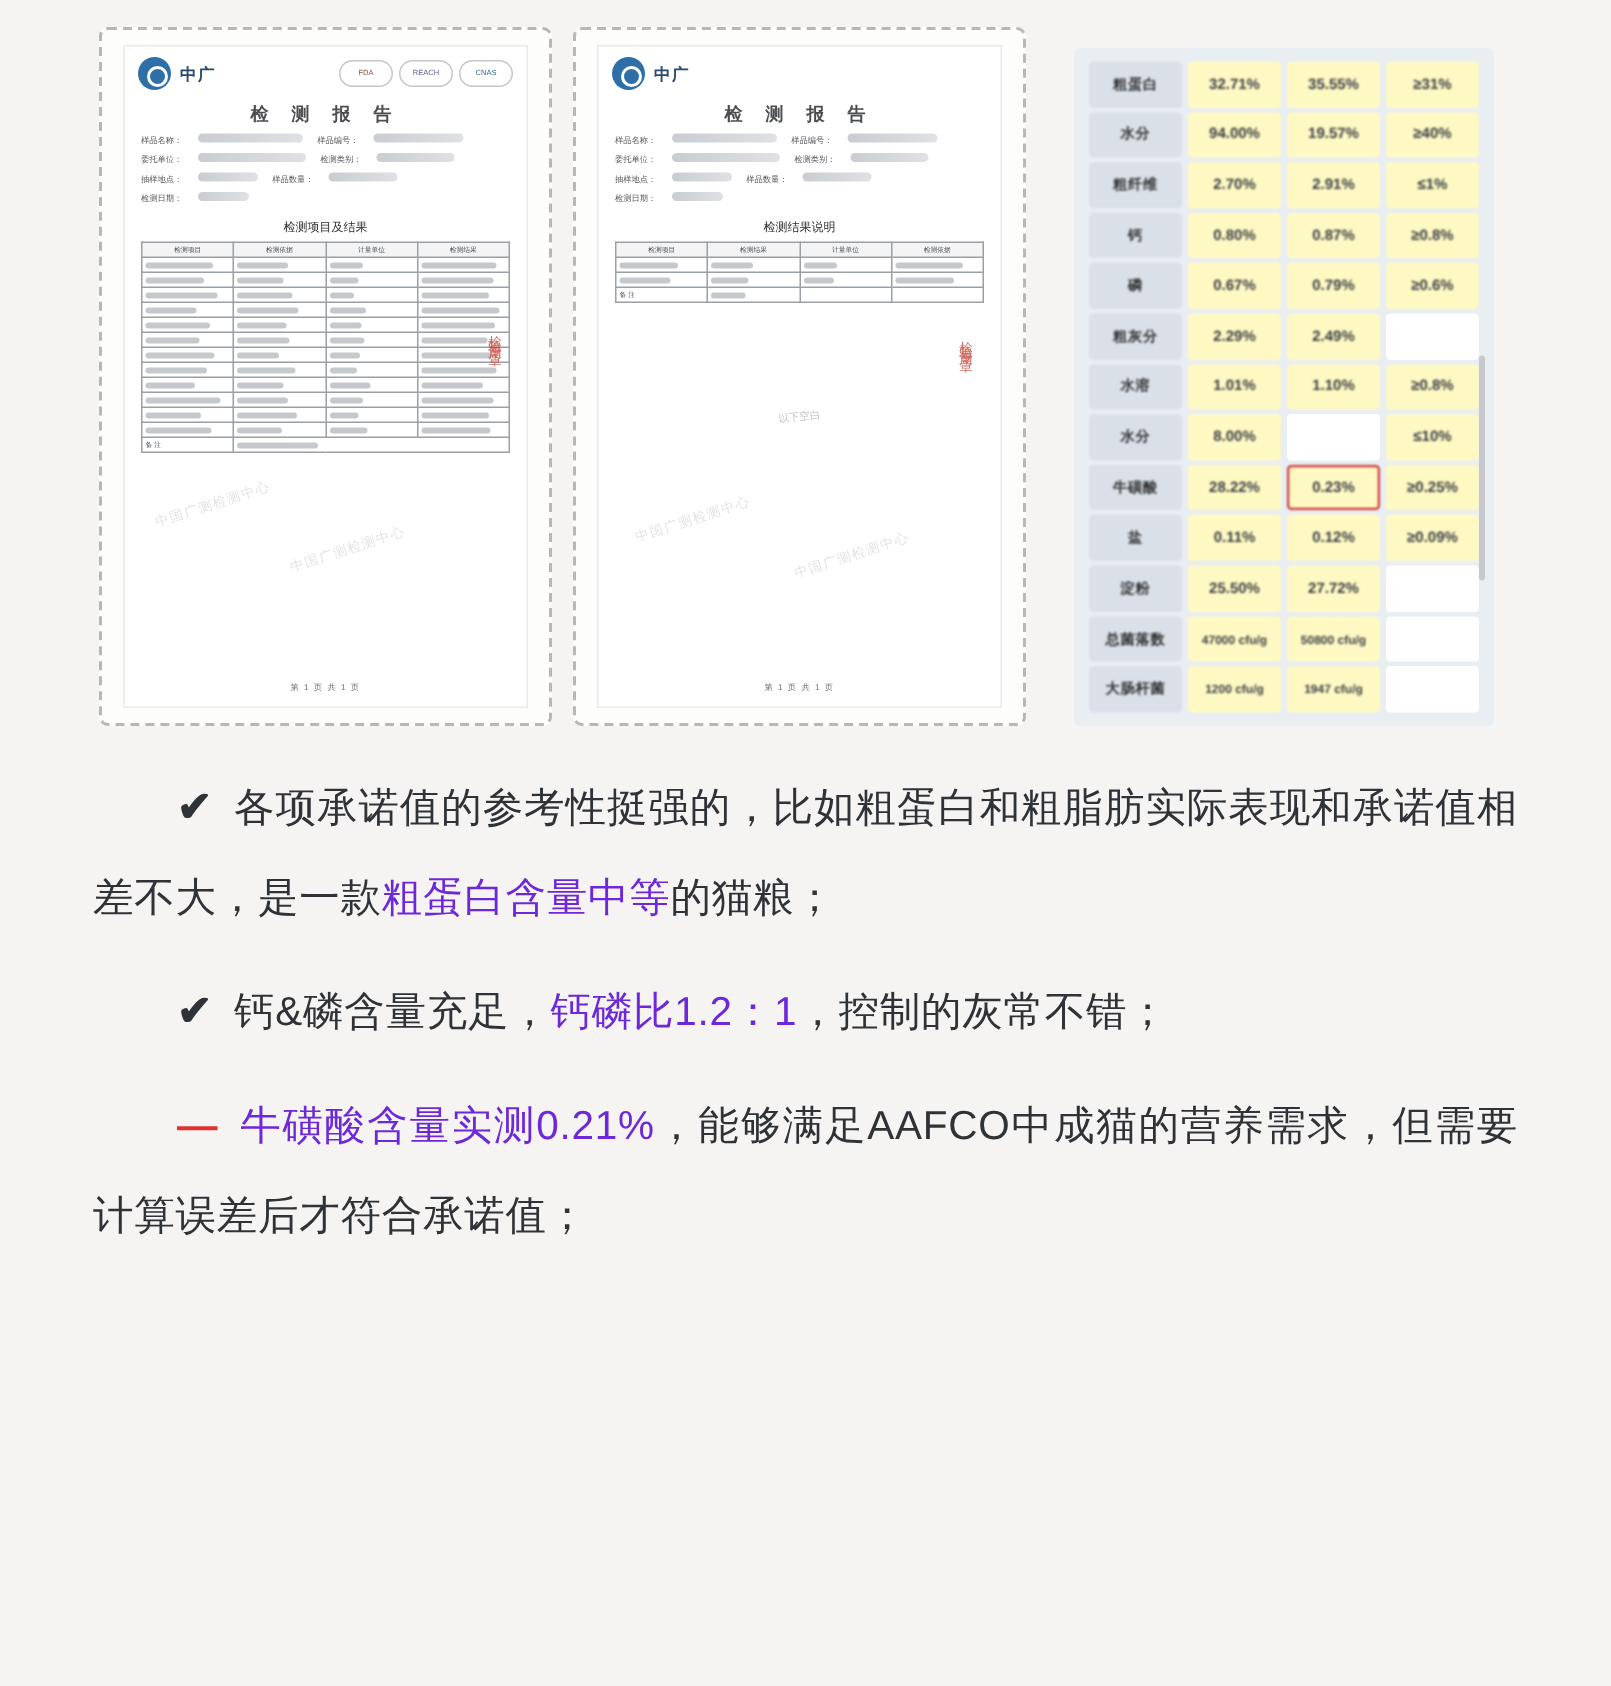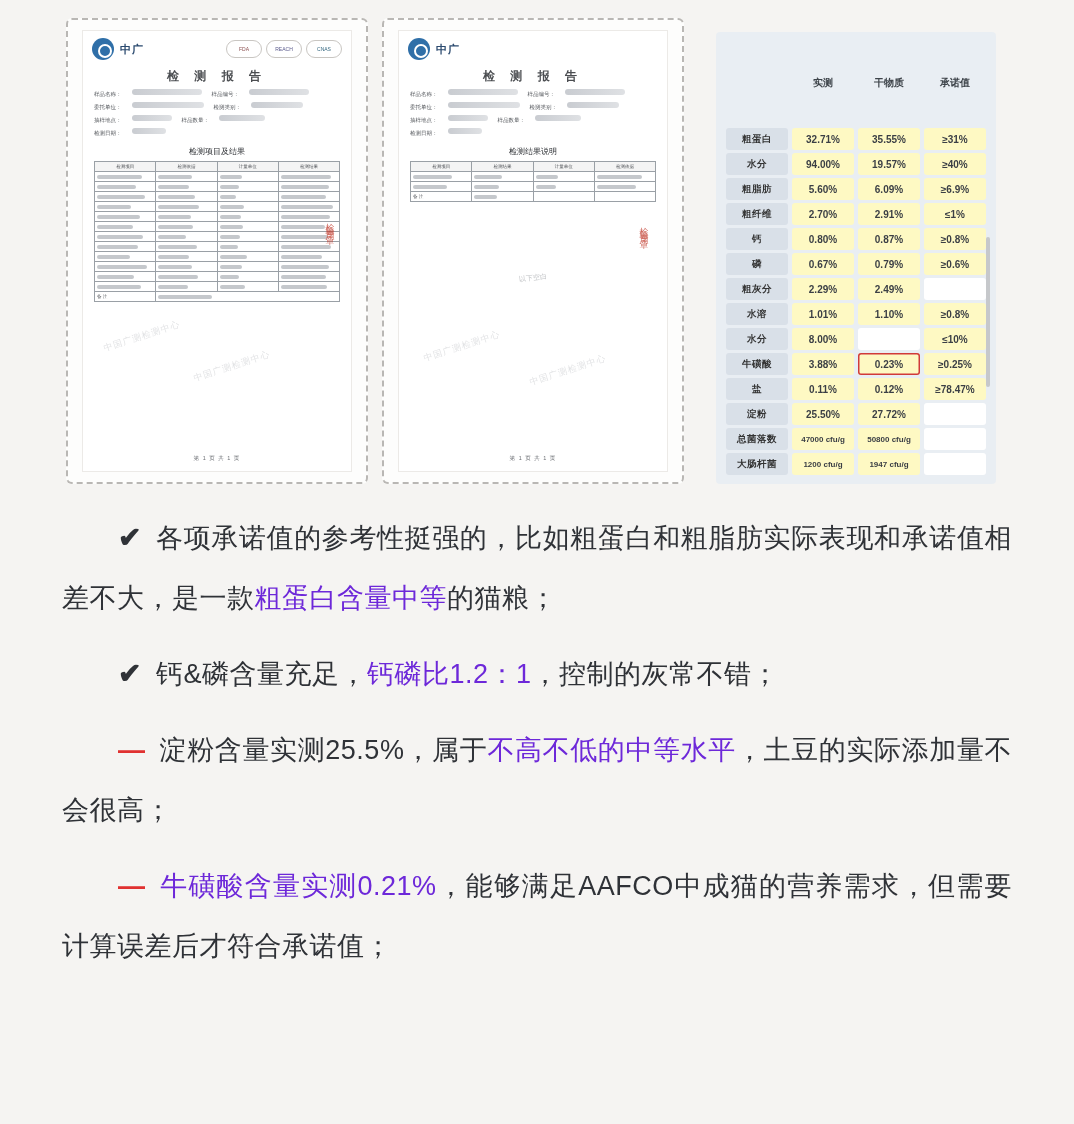--- a/index.html
+++ b/index.html
@@ -545,46 +545,34 @@
         <div class="wm" style="left:24px;top:310px">中国广测检测中心</div>
         <div class="wm" style="left:130px;top:334px">中国广测检测中心</div>
         <div class="stamp s2">检验专用章</div>
         <div class="foot-note">第 1 页 共 1 页</div>
       </div>
     </div>
 
     <div class="result-card">
       <table class="res">
         <tbody>
-            <tr>
-          <th></th>
-          <th class="blurry">实测</th>
-          <th class="blurry">干物质</th>
-          <th class="blurry">承诺值</th>
-        </tr>
 
         <tr>
           <td class="lab blurry">粗蛋白</td>
           <td class="blurry">32.71%</td>
           <td class="blurry">35.55%</td>
           <td class="blurry">≥31%</td>
         </tr>
         <tr>
           <td class="lab blurry">水分</td>
           <td class="blurry">94.00%</td>
           <td class="blurry">19.57%</td>
           <td class="blurry">≥40%</td>
         </tr>
         <tr>
-          <td class="lab blurry">粗脂肪</td>
-          <td class="blurry">5.60%</td>
-          <td class="blurry">6.09%</td>
-          <td class="blurry">≥6.9%</td>
-        </tr>
-        <tr>
           <td class="lab blurry">粗纤维</td>
           <td class="blurry">2.70%</td>
           <td class="blurry">2.91%</td>
           <td class="blurry">≤1%</td>
         </tr>
         <tr>
           <td class="lab blurry">钙</td>
           <td class="blurry">0.80%</td>
           <td class="blurry">0.87%</td>
           <td class="blurry">≥0.8%</td>
@@ -608,29 +596,29 @@
           <td class="blurry">≥0.8%</td>
         </tr>
         <tr>
           <td class="lab blurry">水分</td>
           <td class="blurry">8.00%</td>
           <td class="empty"></td>
           <td class="blurry">≤10%</td>
         </tr>
         <tr>
           <td class="lab blurry">牛磺酸</td>
-          <td class="blurry">3.88%</td>
+          <td class="blurry">28.22%</td>
           <td class="blurry hl">0.23%</td>
           <td class="blurry">≥0.25%</td>
         </tr>
         <tr>
           <td class="lab blurry">盐</td>
           <td class="blurry">0.11%</td>
           <td class="blurry">0.12%</td>
-          <td class="blurry">≥78.47%</td>
+          <td class="blurry">≥0.09%</td>
         </tr>
         <tr>
           <td class="lab blurry">淀粉</td>
           <td class="blurry">25.50%</td>
           <td class="blurry">27.72%</td>
           <td class="empty"></td>
         </tr>
         <tr>
           <td class="lab blurry">总菌落数</td>
           <td class="blurry blurtxt">47000 cfu/g</td>
@@ -652,22 +640,19 @@
   <div class="content">
 
     <p class="para">
       <span class="indent"></span><span class="mark">✔</span><span>各项承诺值的参考性挺强的，比如粗蛋白和粗脂肪实际表现和承诺值相差不大，是一款</span><span class="red">粗蛋白含量中等</span><span>的猫粮；</span>
     </p>
 
     <p class="para">
       <span class="indent"></span><span class="mark">✔</span><span>钙&amp;磷含量充足，</span><span class="red">钙磷比1.2：1</span><span>，控制的灰常不错；</span>
     </p>
 
-    <p class="para">
-      <span class="indent"></span><span class="dash">—</span><span>淀粉含量实测25.5%，属于</span><span class="red">不高不低的中等水平</span><span>，土豆的实际添加量不会很高；</span>
-    </p>
 
     <p class="para">
       <span class="indent"></span><span class="dash">—</span><span class="red">牛磺酸含量实测0.21%</span><span>，能够满足AAFCO中成猫的营养需求，但需要计算误差后才符合承诺值；</span>
     </p>
 
   </div>
 </div>
 
 </body></html>

